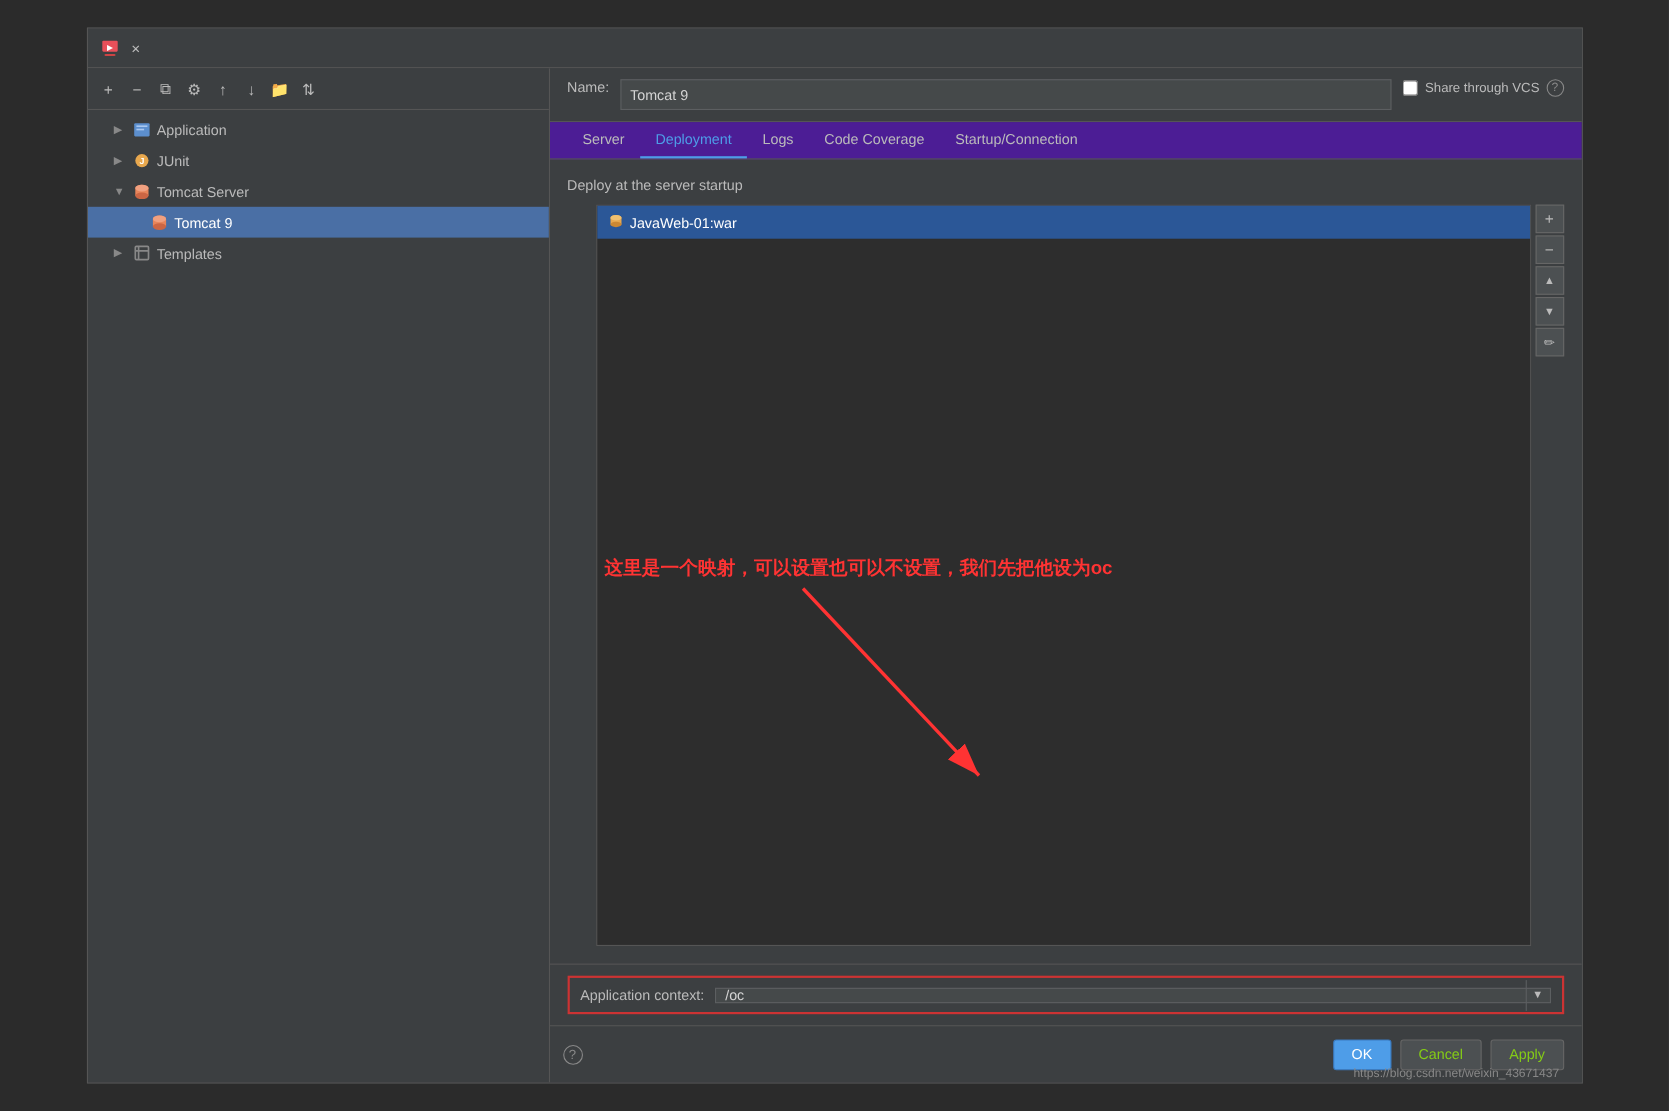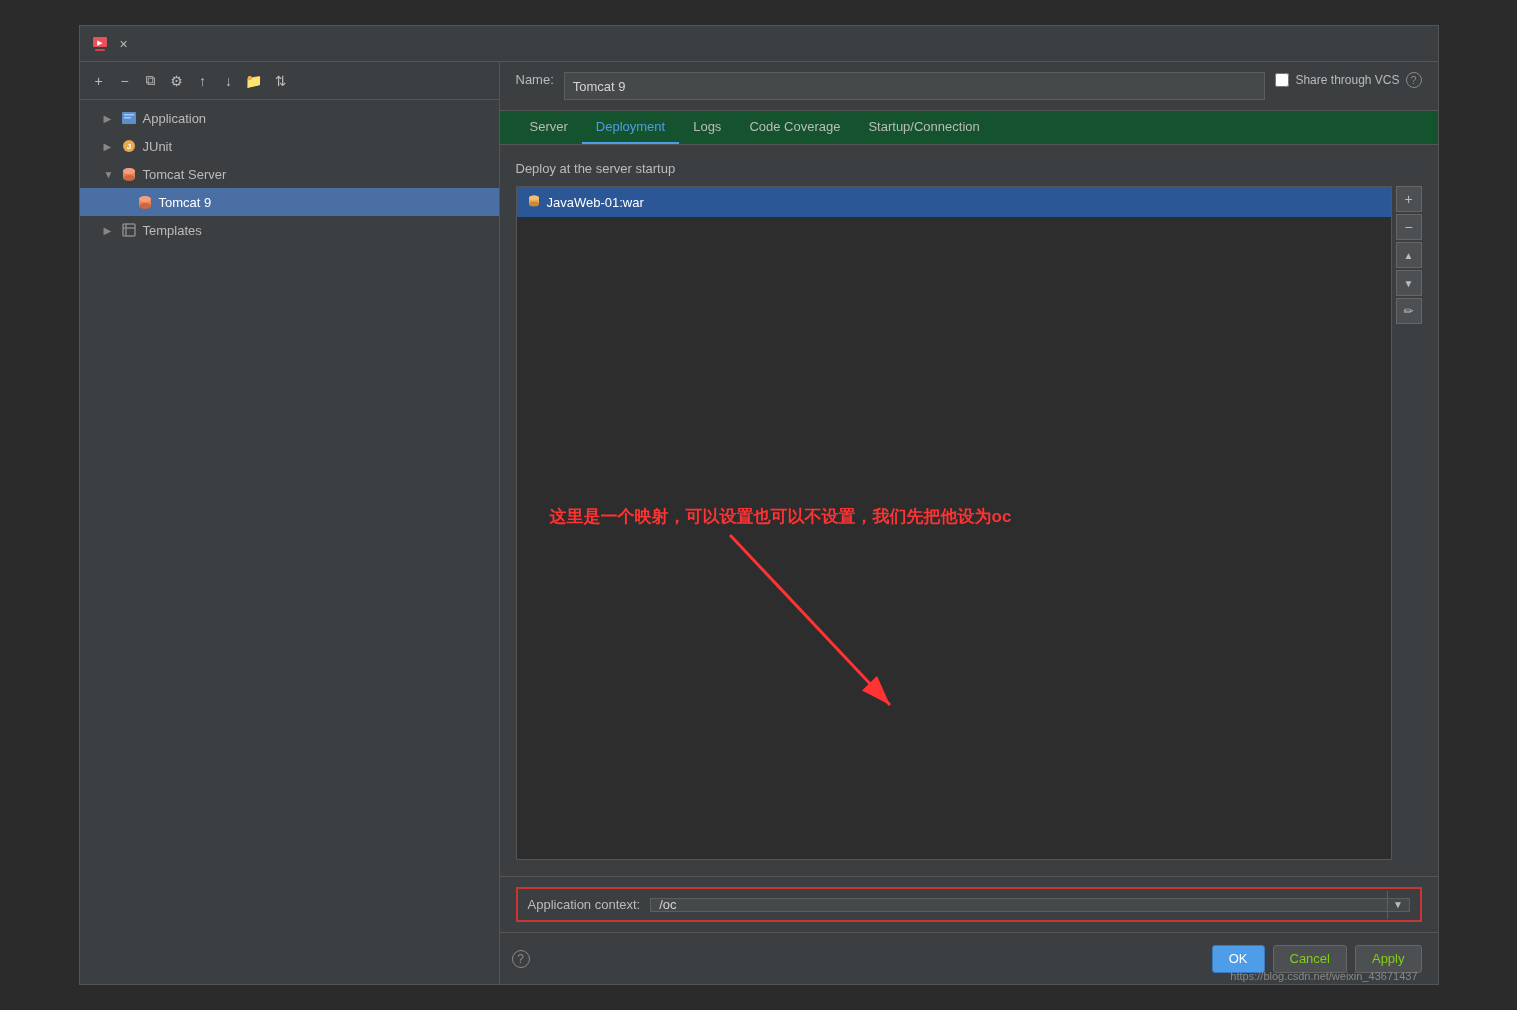--- a/index.html
+++ b/index.html
@@ -201,21 +201,21 @@
       justify-content: center;
       font-size: 11px;
       color: #888;
       cursor: pointer;
     }
 
     
     .tabs {
       display: flex;
       border-bottom: 1px solid #555;
-      background: #14532d;
+      background: #4c1d95;
       padding: 0 16px;
       flex-shrink: 0;
     }
 
     .tab {
       padding: 8px 14px;
       font-size: 13px;
       color: #bbbbbb;
       cursor: pointer;
       border-bottom: 2px solid transparent;
@@ -266,20 +266,21 @@
     .deploy-icon {
       font-size: 13px;
       color: #e8a84e;
     }
 
     
     .list-with-btns {
       display: flex;
       gap: 4px;
       flex: 1;
+      margin-left: 26px;
     }
 
     .list-side-btns {
       display: flex;
       flex-direction: column;
       gap: 2px;
       padding-top: 0;
     }
 
     .side-btn {

